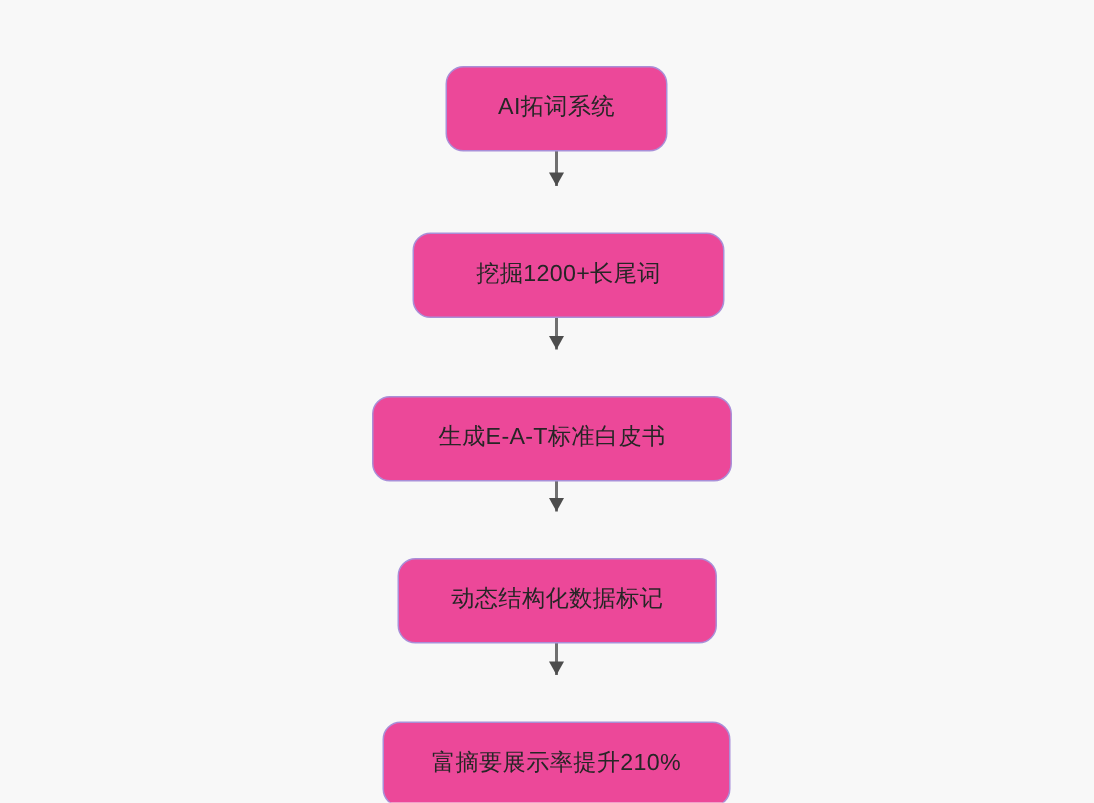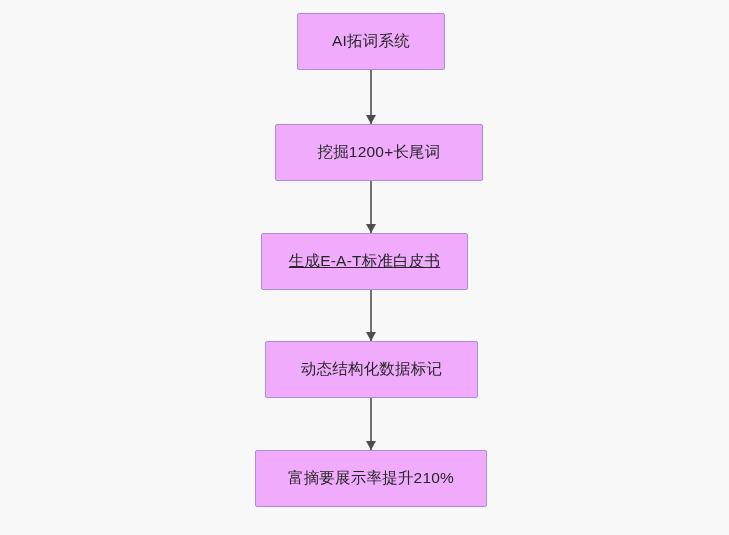--- a/index.html
+++ b/index.html
@@ -14,31 +14,32 @@
     overflow: hidden;
   }
   #flowchart-canvas {
     position: relative;
     width: 729px;
     height: 535px;
   }
   .node {
     position: absolute;
     box-sizing: border-box;
-    background: #f0abfc;
+    background: #ec4899;
     border: 1.6px solid #a98fd8;
-    border-radius: 2px;
+    border-radius: 12px;
     display: flex;
     align-items: center;
     justify-content: center;
     color: #262626;
     font-size: 15.5px;
     letter-spacing: 0.2px;
     white-space: nowrap;
     line-height: 1;
+    margin-top: 31px;
   }
   .node-label {
     display: block;
     padding-bottom: 1px;
   }
   .connector {
     position: absolute;
   }
   .connector-line {
     position: absolute;
@@ -83,21 +84,21 @@
   </div>
 
   <div class="node" style="left:297px;top:13px;width:148px;height:57px;">
     <span class="node-label">AI拓词系统</span>
   </div>
 
   <div class="node" style="left:275px;top:124px;width:208px;height:57px;">
     <span class="node-label">挖掘1200+长尾词</span>
   </div>
 
-  <div class="node" style="left:261px;top:233px;width:207px;height:57px;text-decoration:underline;">
+  <div class="node" style="left:248px;top:233px;width:240px;height:57px;">
     <span class="node-label">生成E-A-T标准白皮书</span>
   </div>
 
   <div class="node" style="left:265px;top:341px;width:213px;height:57px;">
     <span class="node-label">动态结构化数据标记</span>
   </div>
 
   <div class="node" style="left:255px;top:450px;width:232px;height:57px;">
     <span class="node-label">富摘要展示率提升210%</span>
   </div>

